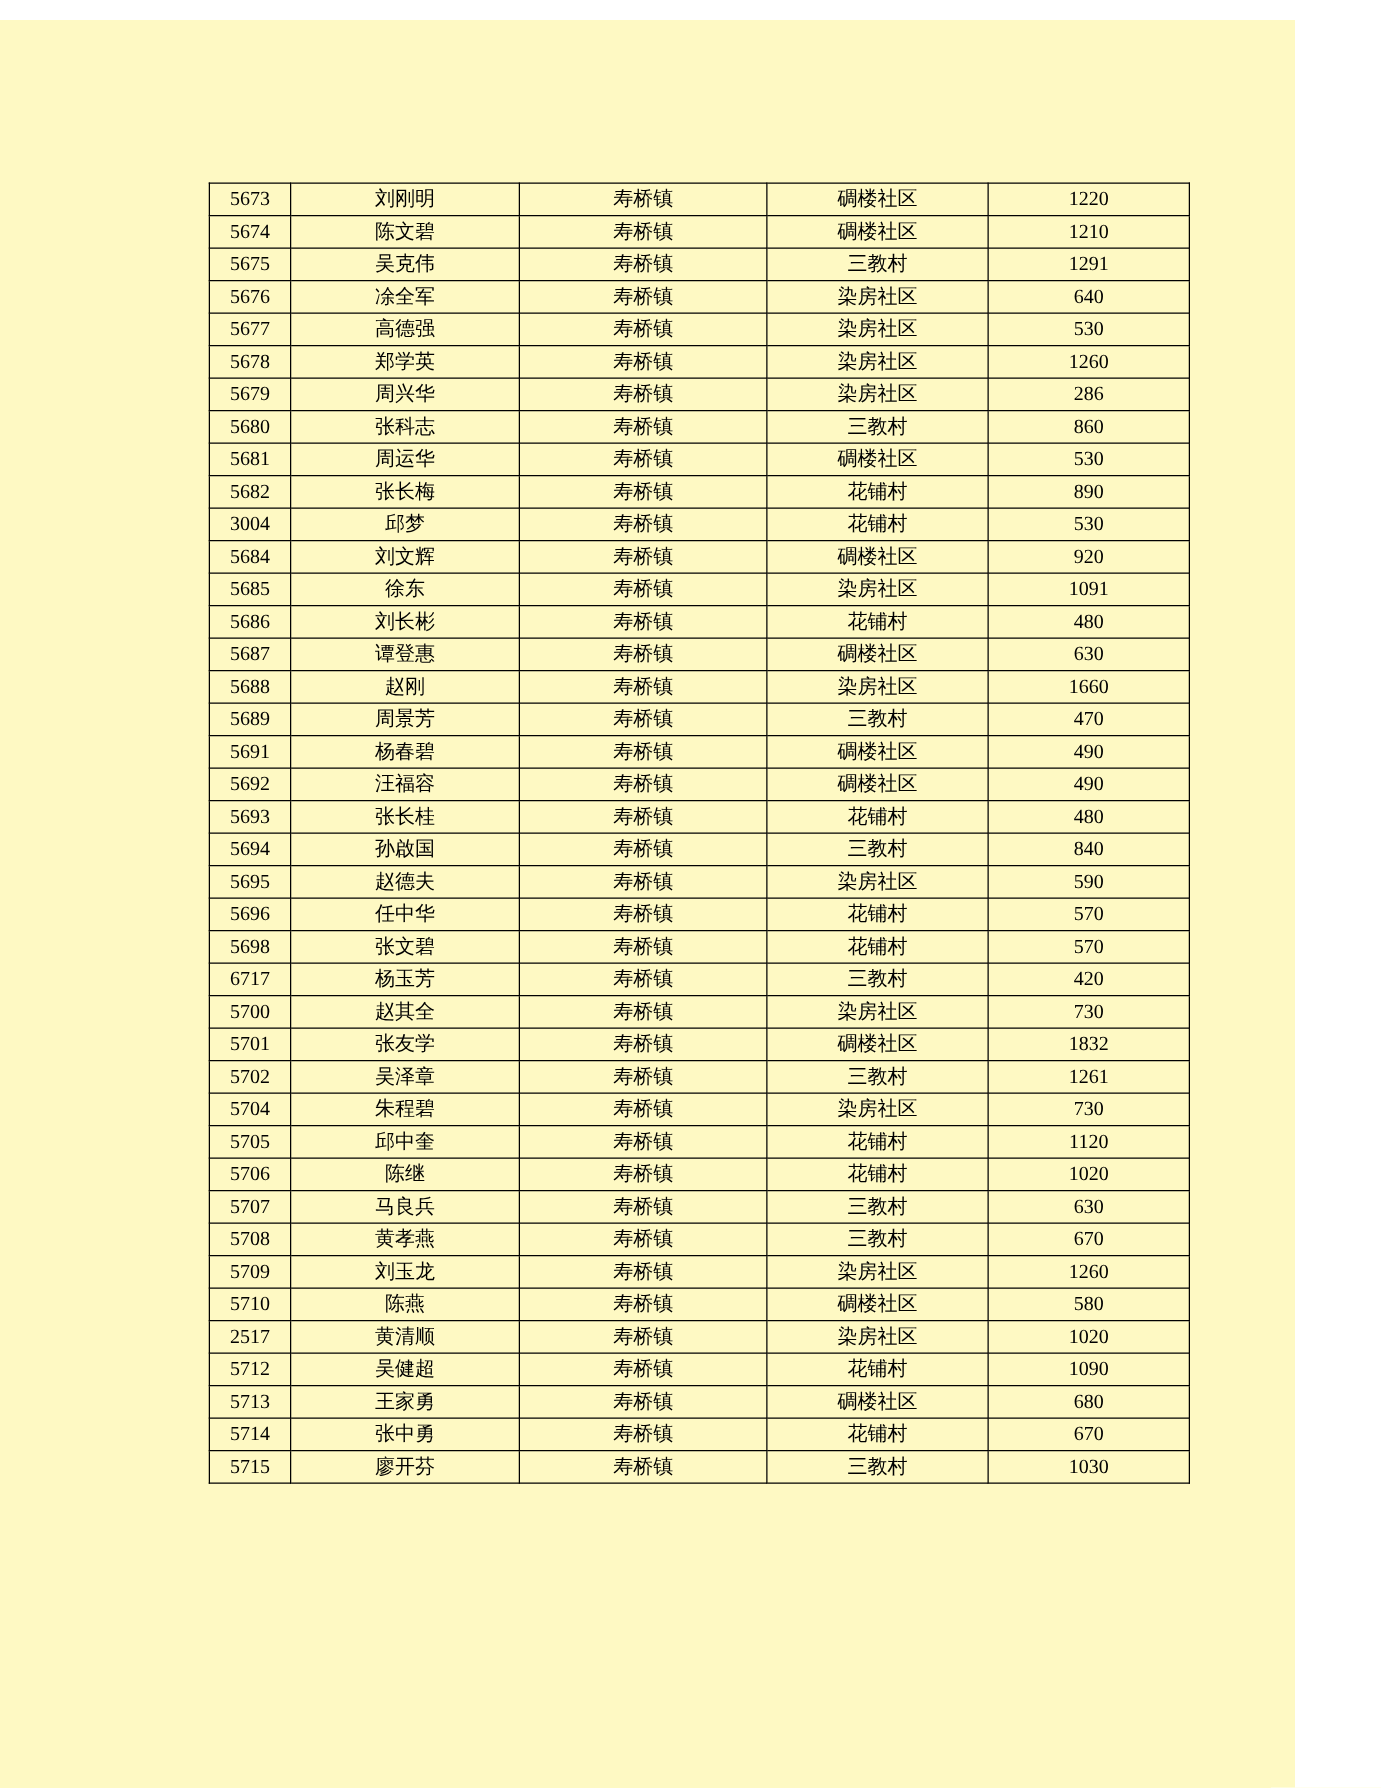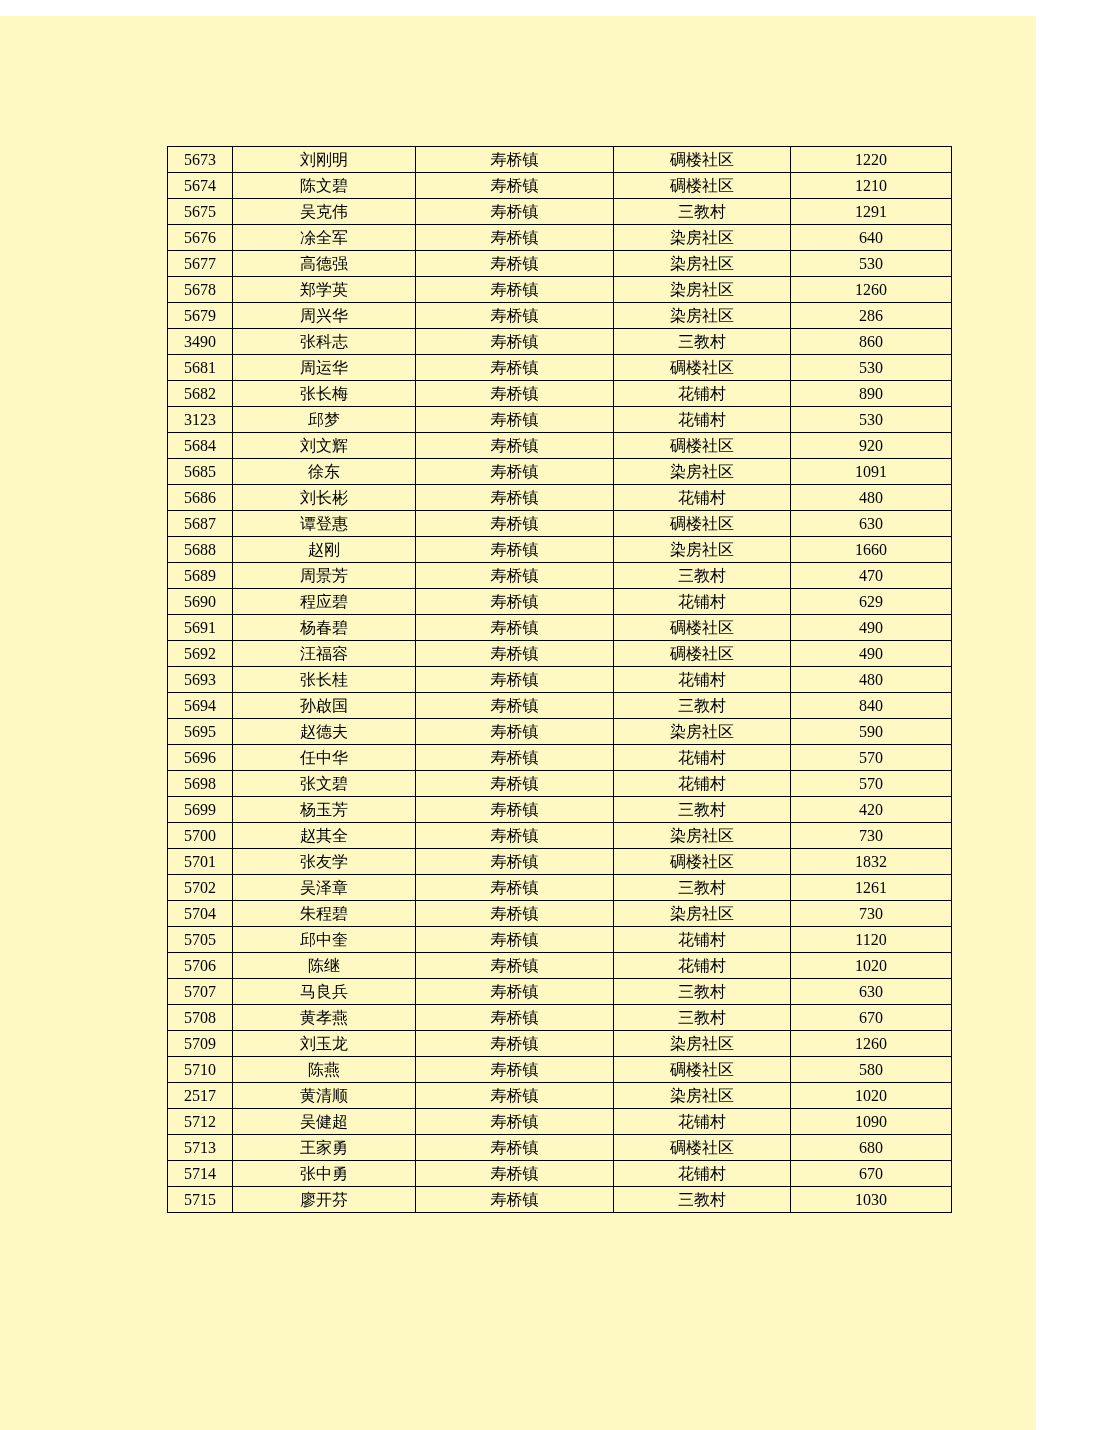--- a/index.html
+++ b/index.html
@@ -103,42 +103,42 @@
           <td>1260</td>
         </tr>
         <tr>
           <td>5679</td>
           <td>周兴华</td>
           <td>寿桥镇</td>
           <td>染房社区</td>
           <td>286</td>
         </tr>
         <tr>
-          <td>3490</td>
+          <td>5680</td>
           <td>张科志</td>
           <td>寿桥镇</td>
           <td>三教村</td>
           <td>860</td>
         </tr>
         <tr>
           <td>5681</td>
           <td>周运华</td>
           <td>寿桥镇</td>
           <td>碉楼社区</td>
           <td>530</td>
         </tr>
         <tr>
           <td>5682</td>
           <td>张长梅</td>
           <td>寿桥镇</td>
           <td>花铺村</td>
           <td>890</td>
         </tr>
         <tr>
-          <td>3123</td>
+          <td>3004</td>
           <td>邱梦</td>
           <td>寿桥镇</td>
           <td>花铺村</td>
           <td>530</td>
         </tr>
         <tr>
           <td>5684</td>
           <td>刘文辉</td>
           <td>寿桥镇</td>
           <td>碉楼社区</td>
@@ -173,27 +173,20 @@
           <td>1660</td>
         </tr>
         <tr>
           <td>5689</td>
           <td>周景芳</td>
           <td>寿桥镇</td>
           <td>三教村</td>
           <td>470</td>
         </tr>
         <tr>
-          <td>5690</td>
-          <td>程应碧</td>
-          <td>寿桥镇</td>
-          <td>花铺村</td>
-          <td>629</td>
-        </tr>
-        <tr>
           <td>5691</td>
           <td>杨春碧</td>
           <td>寿桥镇</td>
           <td>碉楼社区</td>
           <td>490</td>
         </tr>
         <tr>
           <td>5692</td>
           <td>汪福容</td>
           <td>寿桥镇</td>
@@ -229,21 +222,21 @@
           <td>570</td>
         </tr>
         <tr>
           <td>5698</td>
           <td>张文碧</td>
           <td>寿桥镇</td>
           <td>花铺村</td>
           <td>570</td>
         </tr>
         <tr>
-          <td>5699</td>
+          <td>6717</td>
           <td>杨玉芳</td>
           <td>寿桥镇</td>
           <td>三教村</td>
           <td>420</td>
         </tr>
         <tr>
           <td>5700</td>
           <td>赵其全</td>
           <td>寿桥镇</td>
           <td>染房社区</td>

